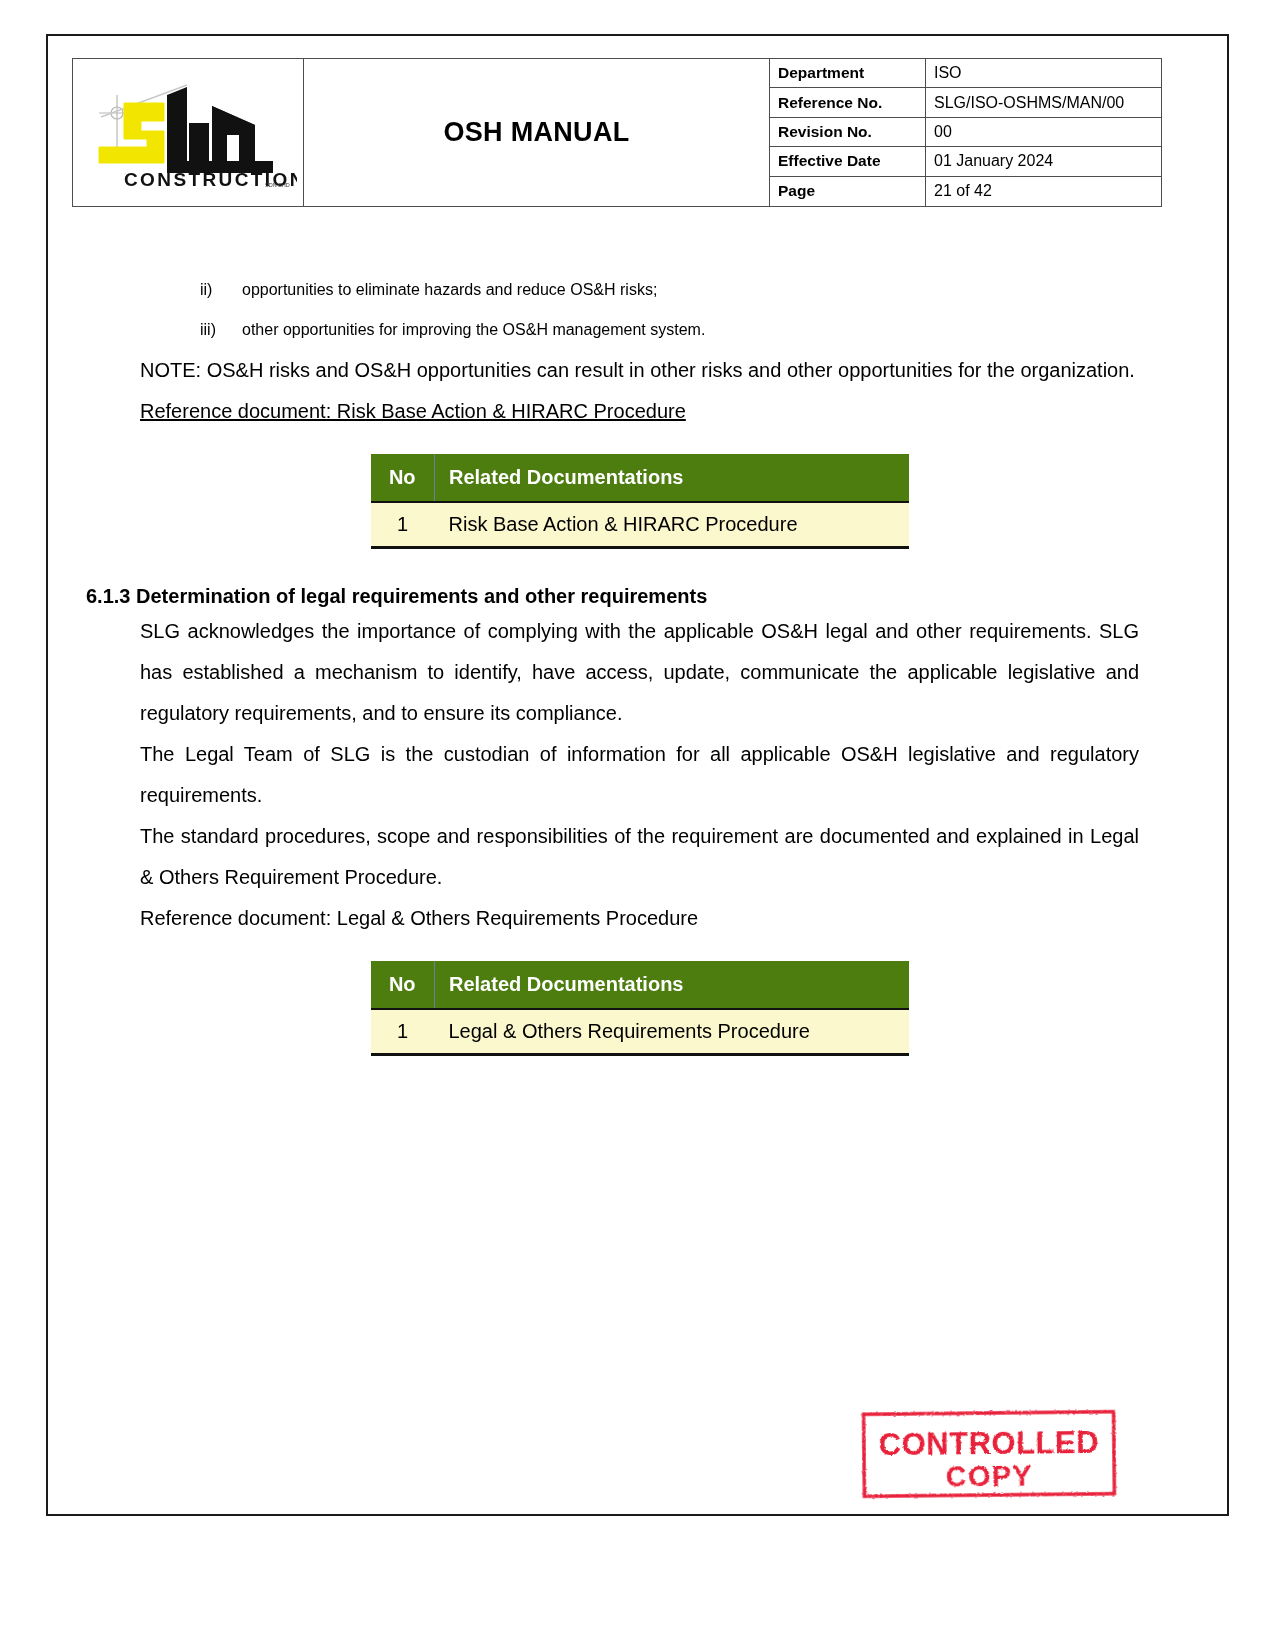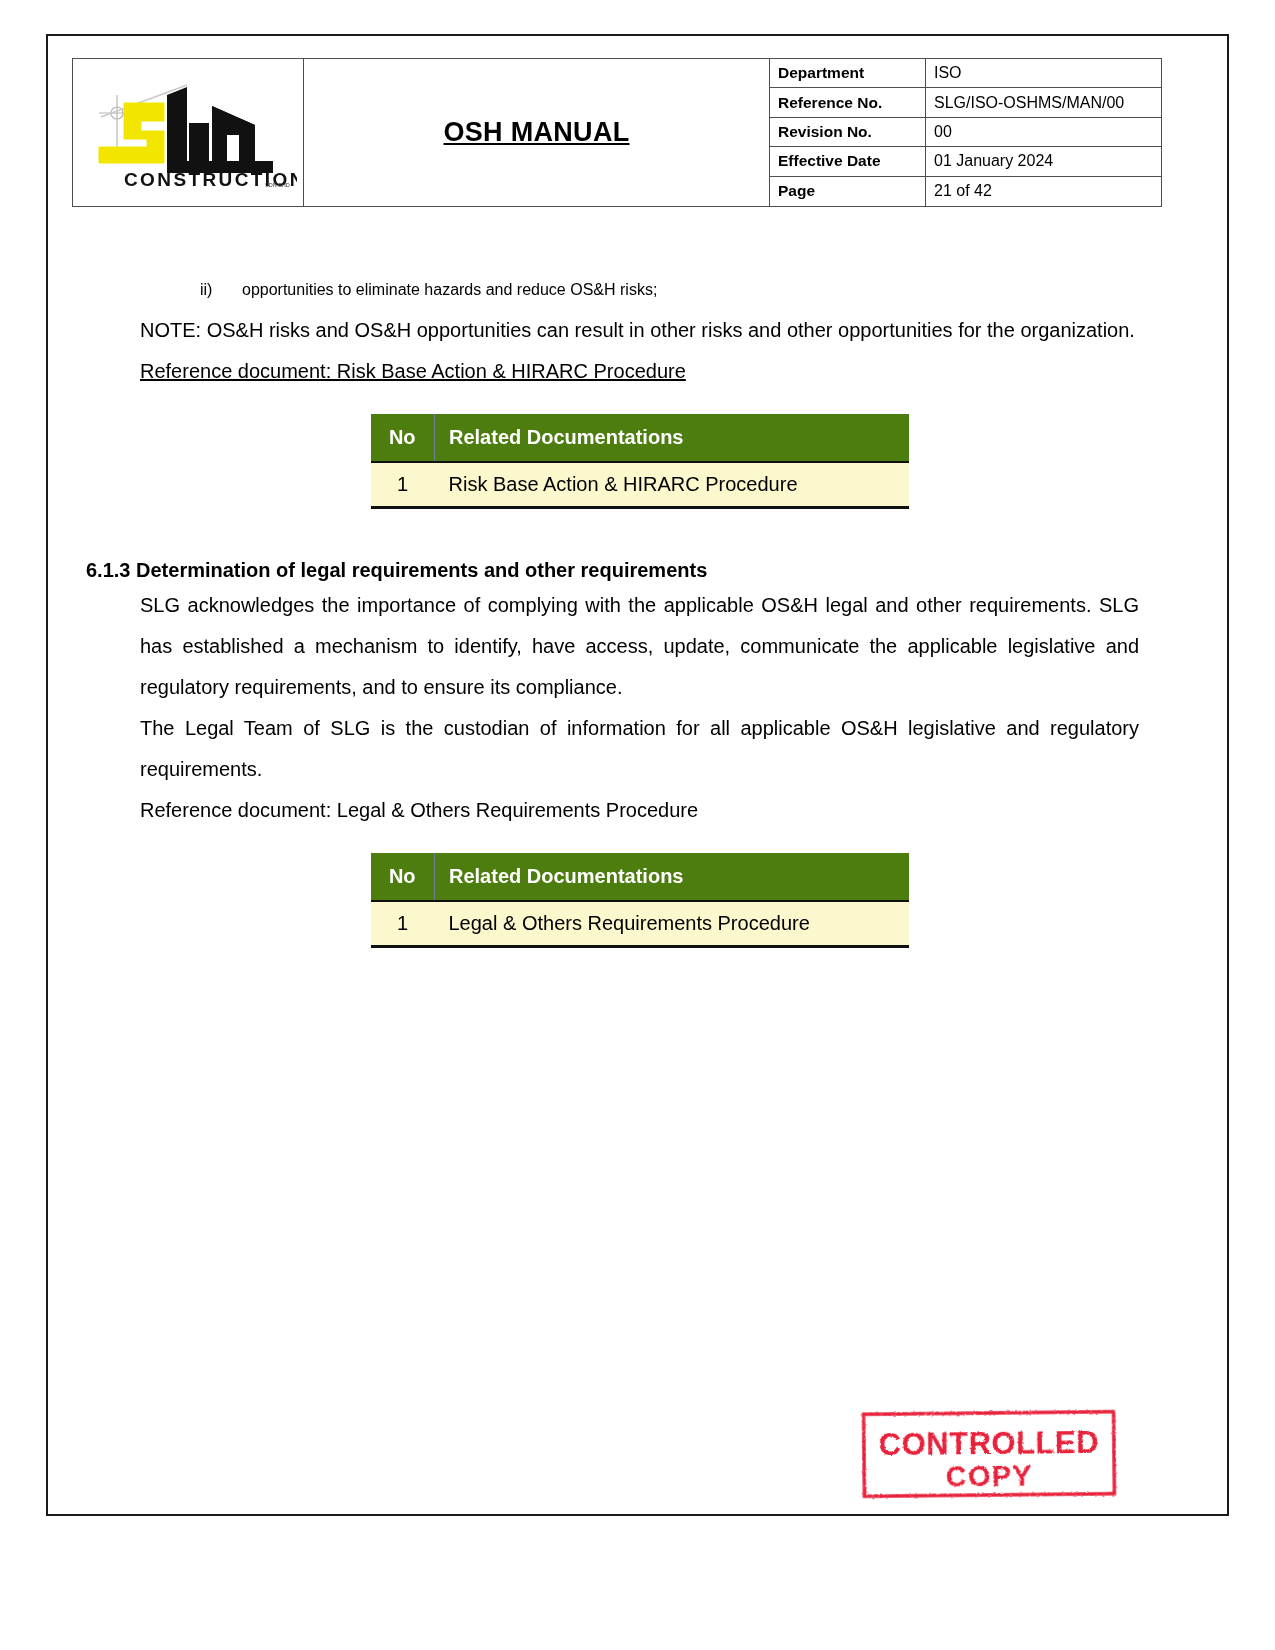--- a/index.html
+++ b/index.html
@@ -48,21 +48,20 @@
     background: #fff;
   }
   .hdr-title-cell {
     flex: 1;
     border-top: 1.6px solid #4d4d4d;
     border-bottom: 1.6px solid #4d4d4d;
     border-right: 1.6px solid #4d4d4d;
     display: flex;
     align-items: center;
     justify-content: center;
-    text-decoration: underline;
   }
   .hdr-title-cell .t {
     font-size: 27px;
     font-weight: bold;
     letter-spacing: 0.3px;
   }
   .hdr-meta {
     width: 392px;
     border-top: 1.6px solid #4d4d4d;
     border-right: 1.6px solid #4d4d4d;
@@ -135,21 +134,21 @@
   .sp-note { margin-top: 48px; }
   .sp-ref  { margin-top: 34px; text-decoration: underline; }
   .sp-p1   { margin-top: 40px; }
   .sp-p2   { margin-top: 42px; }
   .sp-p3   { margin-top: 42px; }
   .sp-ref2 { margin-top: 38px; }
 
   .heading {
     font-size: 20px;
     font-weight: bold;
-    margin-top: 46px;
+    margin-top: 32px;
     margin-left: -54px;
     line-height: 30px;
   }
 
   
   .rel-table {
     border-collapse: collapse;
     margin: 22px auto 0 auto;
     width: 538px;
     table-layout: fixed;
@@ -254,20 +253,24 @@
       </div>
     </div>
   </div>
 
   <div class="content">
 
     <div class="list-block">
       <div class="list-item">
         <span class="list-marker">ii)</span>
         <span class="list-text">opportunities to eliminate hazards and reduce OS&amp;H risks;</span>
+      </div>
+      <div class="list-item">
+        <span class="list-marker">iii)</span>
+        <span class="list-text">other opportunities for improving the OS&amp;H management system.</span>
       </div>
     </div>
 
     <p class="para sp-note">NOTE: OS&amp;H risks and OS&amp;H opportunities can result in other risks and other opportunities for the organization.</p>
 
     <p class="para nojust sp-ref">Reference document: Risk Base Action &amp; HIRARC Procedure</p>
 
     <table class="rel-table">
       <thead>
         <tr>
@@ -280,20 +283,21 @@
           <td class="c-no">1</td>
           <td>Risk Base Action &amp; HIRARC Procedure</td>
         </tr>
       </tbody>
     </table>
 
     <div class="heading">6.1.3 Determination of legal requirements and other requirements</div>
 
     <p class="para sp-p1">SLG acknowledges the importance of complying with the applicable OS&amp;H legal and other requirements. SLG has established a mechanism to identify, have access, update, communicate the applicable legislative and regulatory requirements, and to ensure its compliance.</p>
     <p class="para sp-p2">The Legal Team of SLG is the custodian of information for all applicable OS&amp;H legislative and regulatory requirements.</p>
+    <p class="para sp-p3">The standard procedures, scope and responsibilities of the requirement are documented and explained in Legal &amp; Others Requirement Procedure.</p>
 
     <p class="para nojust sp-ref2">Reference document: Legal &amp; Others Requirements Procedure</p>
 
     <table class="rel-table">
       <thead>
         <tr>
           <th class="c-no">No</th>
           <th>Related Documentations</th>
         </tr>
       </thead>

